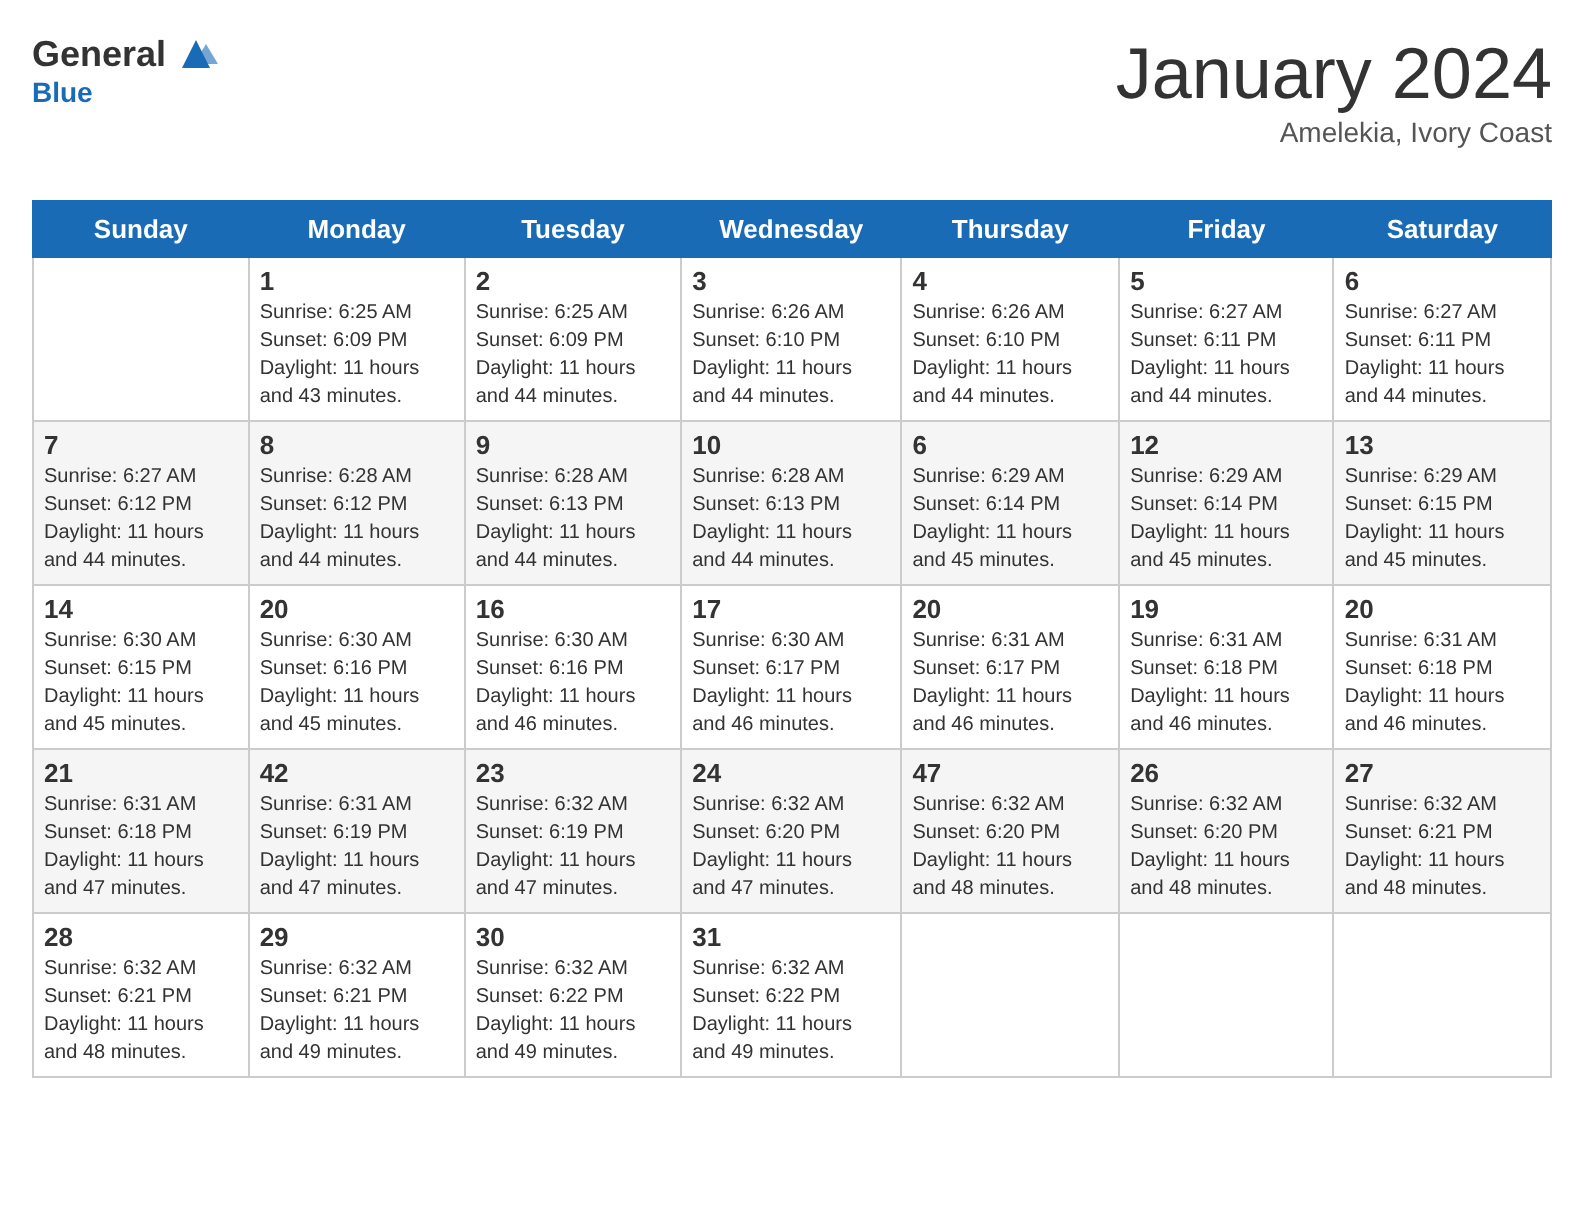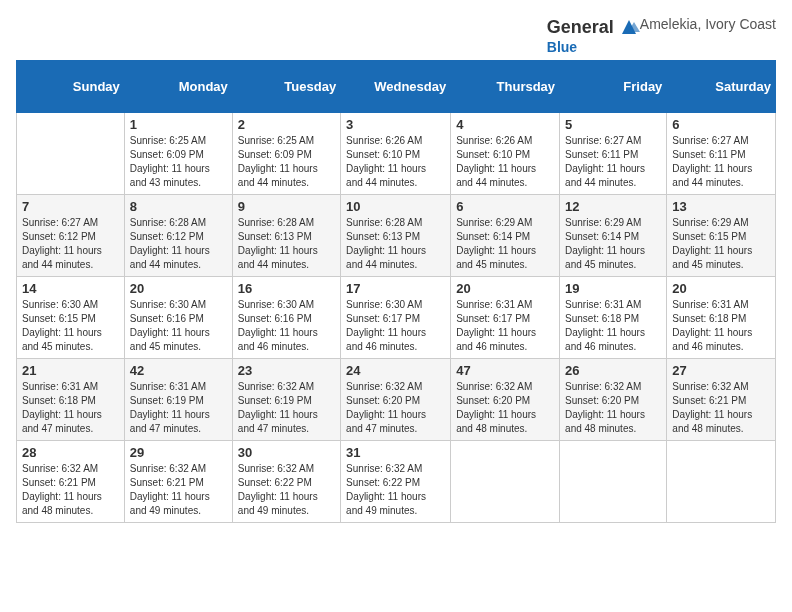--- a/index.html
+++ b/index.html
@@ -5,23 +5,23 @@
     * { box-sizing: border-box; margin: 0; padding: 0; }
     body {
       font-family: Arial, sans-serif;
       background: #fff;
       width: 792px;
       min-height: 612px;
       padding: 16px;
     }
     .header {
       display: flex;
-      justify-content: flex-end;
+      justify-content: space-between;
       align-items: flex-start;
-      margin-bottom: 4px;
+      margin-bottom: 26px;
     }
     .logo {
       display: flex;
       align-items: center;
     }
     .logo-text-general {
       font-size: 18px;
       font-weight: bold;
       color: #333;
     }
@@ -48,22 +48,22 @@
       color: #555;
     }
     table {
       width: 100%;
       border-collapse: collapse;
       font-size: 11px;
     }
     thead th {
       background-color: #1a6bb5;
       color: #fff;
-      padding: 18px 4px;
-      text-align: right;
+      padding: 6px 4px;
+      text-align: center;
       font-size: 13px;
       font-weight: bold;
       border: 1px solid #1a6bb5;
     }
     tbody td {
       border: 1px solid #ccc;
       vertical-align: top;
       padding: 4px 5px;
       height: 78px;
       width: 113px;
@@ -100,20 +100,21 @@
         <span class="logo-text-general">General</span>
         <svg class="logo-icon" viewBox="0 0 22 22">
           <polygon points="4,18 11,4 18,18" fill="#1a6bb5"></polygon>
           <polygon points="10,16 16,6 22,16" fill="#1a6bb5" opacity="0.6"></polygon>
         </svg>
       </div>
       <span class="logo-text-blue">Blue</span>
     </div>
   </div>
   <div class="title-block">
+    <div class="month-title">January 2024</div>
     <div class="subtitle">Amelekia, Ivory Coast</div>
   </div>
 </div>
 
 <table>
   <thead>
     <tr>
     <th>Sunday</th>
         <th>Monday</th>
         <th>Tuesday</th>

